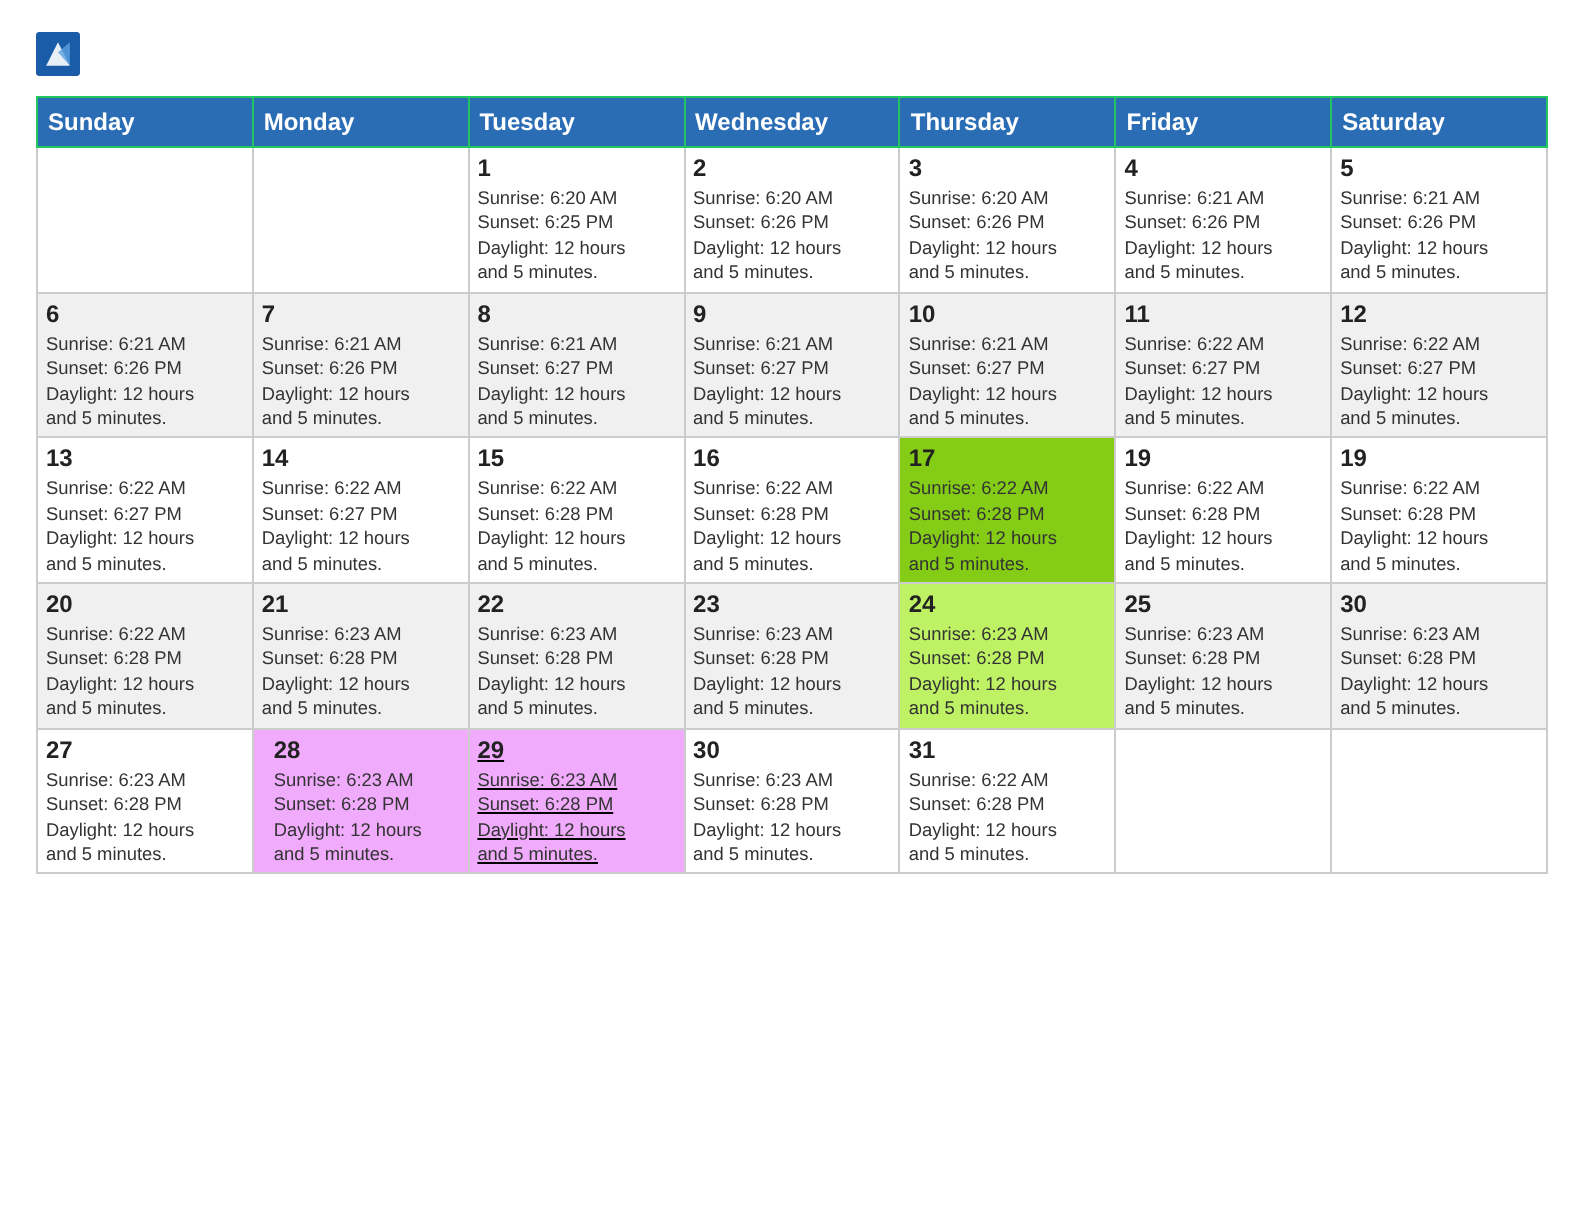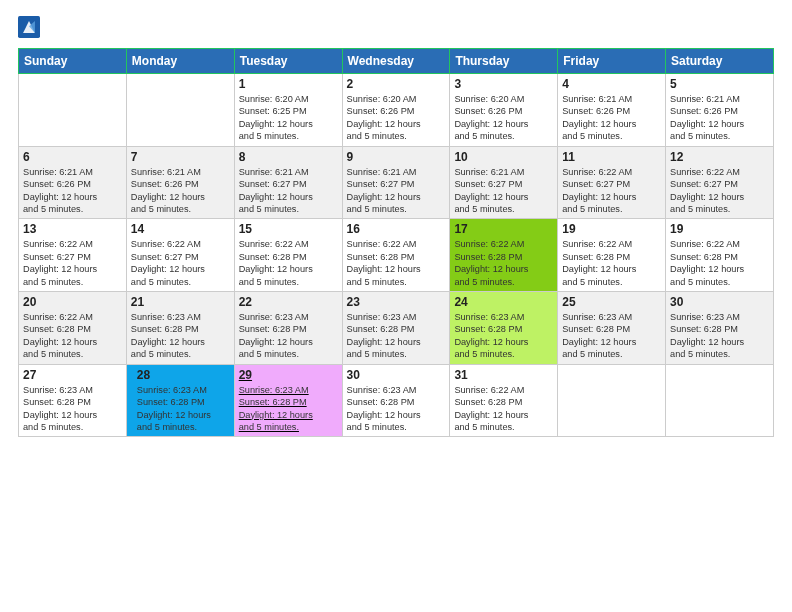--- a/index.html
+++ b/index.html
@@ -318,21 +318,21 @@
           </td>
         </tr>
         <tr>
           <td style="background: rgb(255, 255, 255);">
             <span class="day-num">27</span>
             <div class="day-info" style="white-space: pre-line;">Sunrise: 6:23 AM
 Sunset: 6:28 PM
 Daylight: 12 hours
 and 5 minutes.</div>
           </td>
-          <td style="background: #0ea5e9; padding-left: 10px;">
+          <td style="background: #f0abfc; padding-left: 10px;">
             <span class="day-num">28</span>
             <div class="day-info" style="white-space: pre-line;">Sunrise: 6:23 AM
 Sunset: 6:28 PM
 Daylight: 12 hours
 and 5 minutes.</div>
           </td>
           <td style="background: #f0abfc; text-decoration: underline;">
             <span class="day-num">29</span>
             <div class="day-info" style="white-space: pre-line;">Sunrise: 6:23 AM
 Sunset: 6:28 PM

